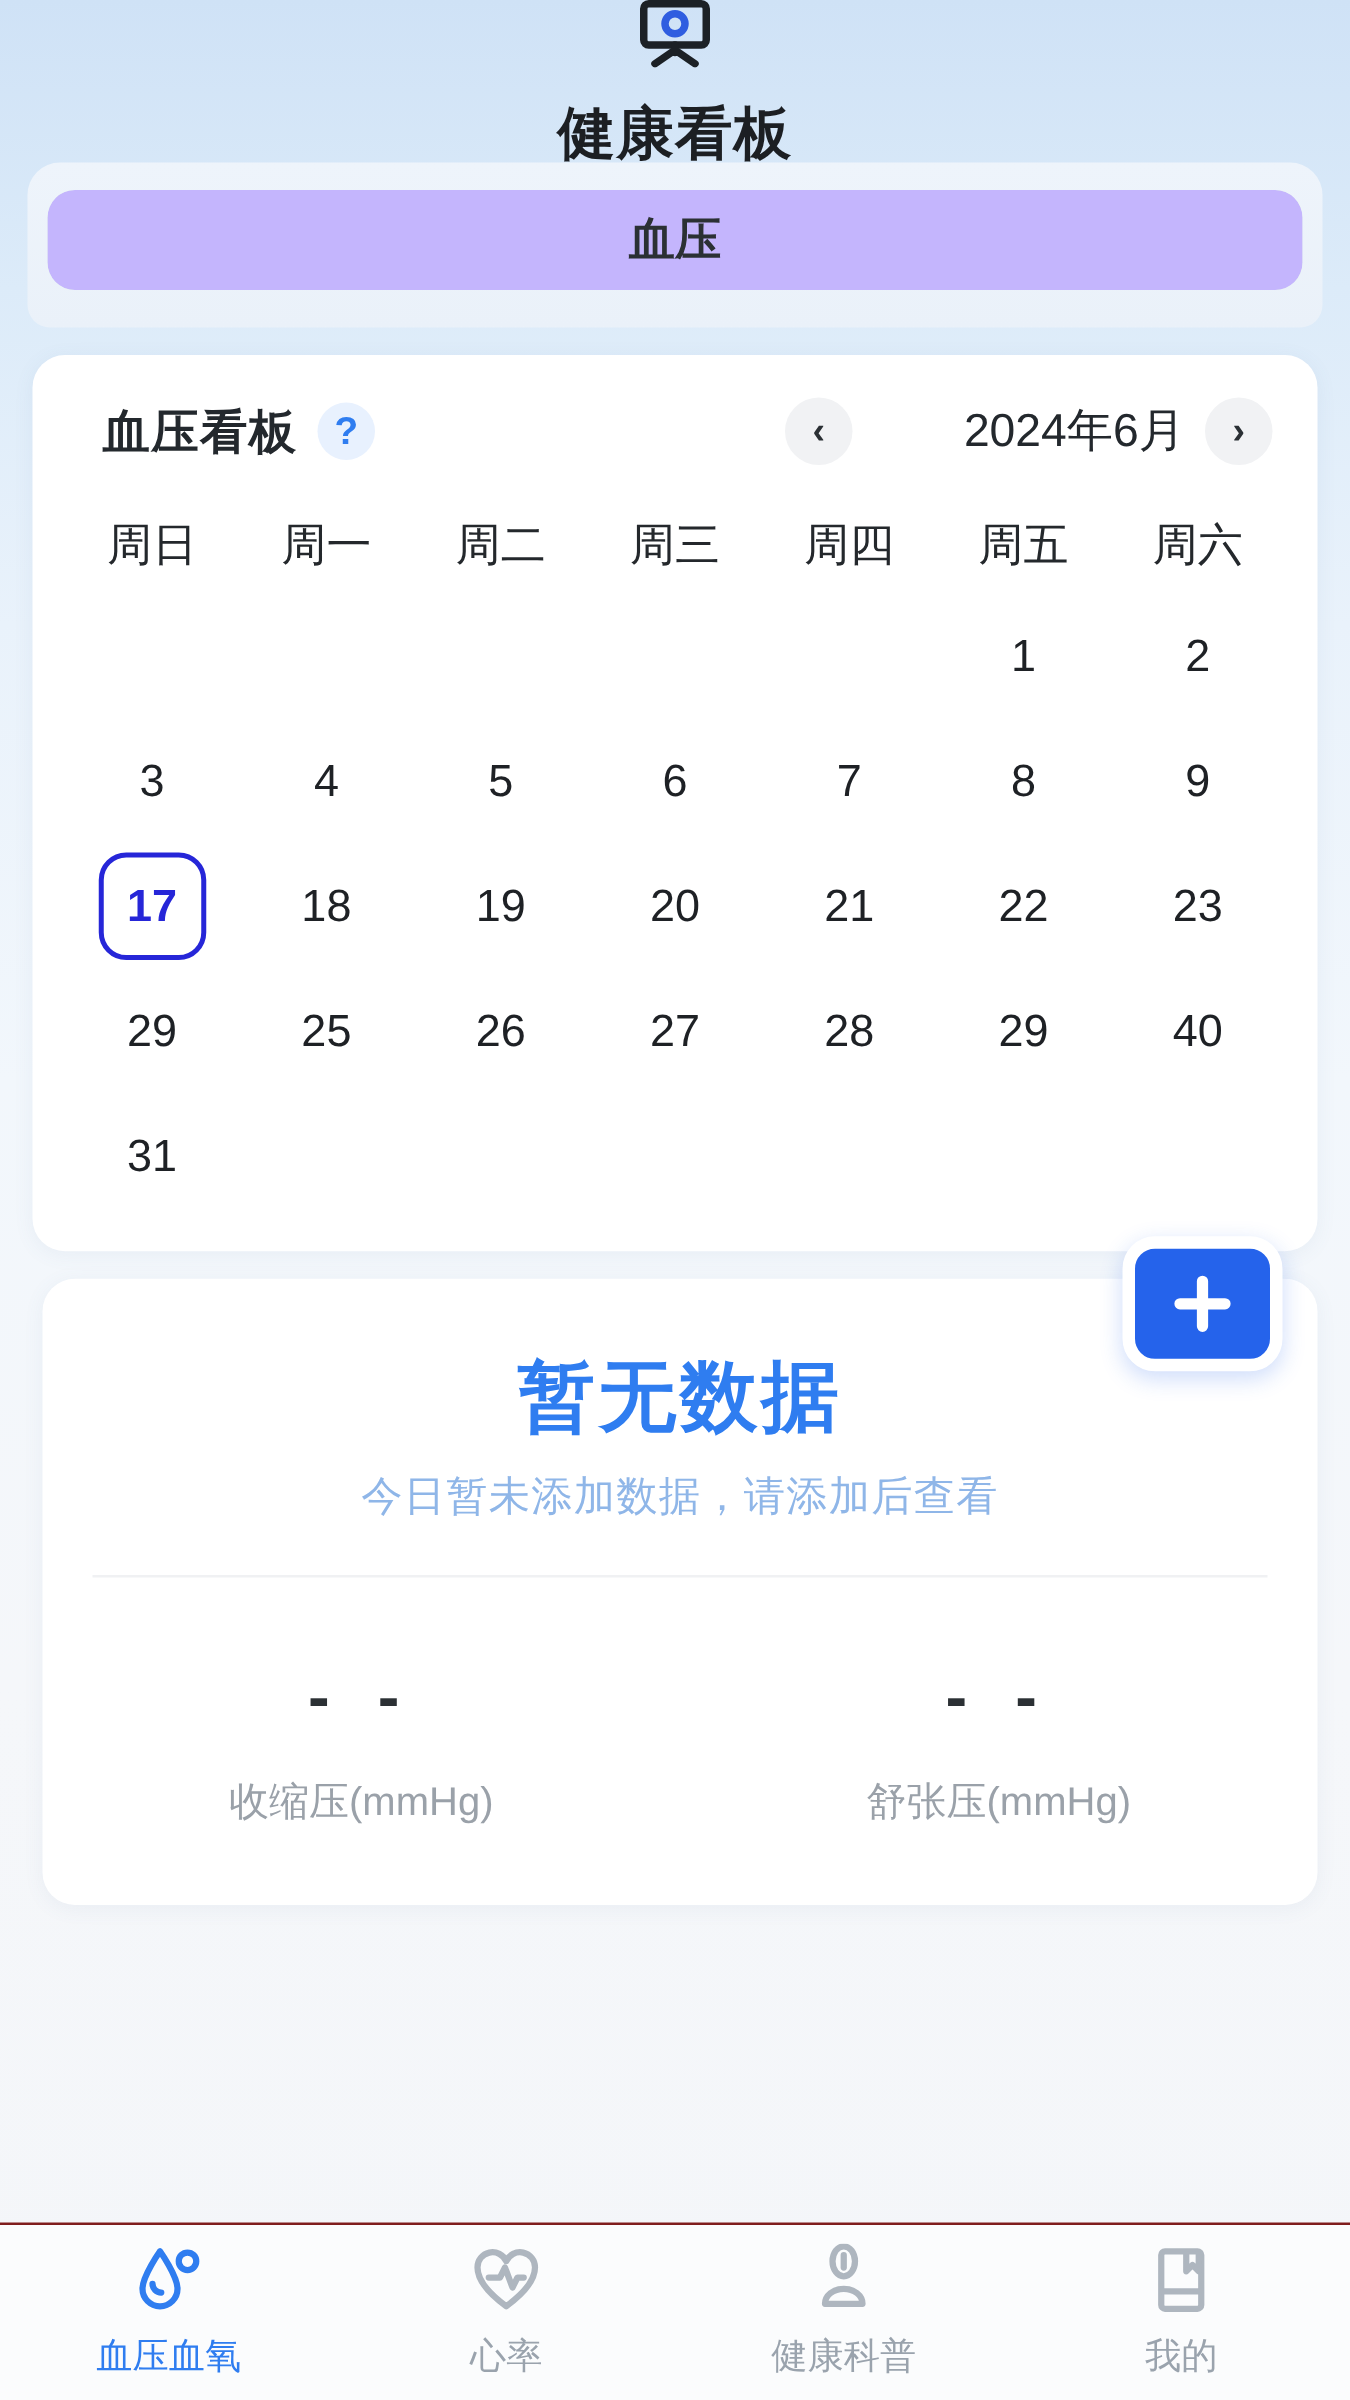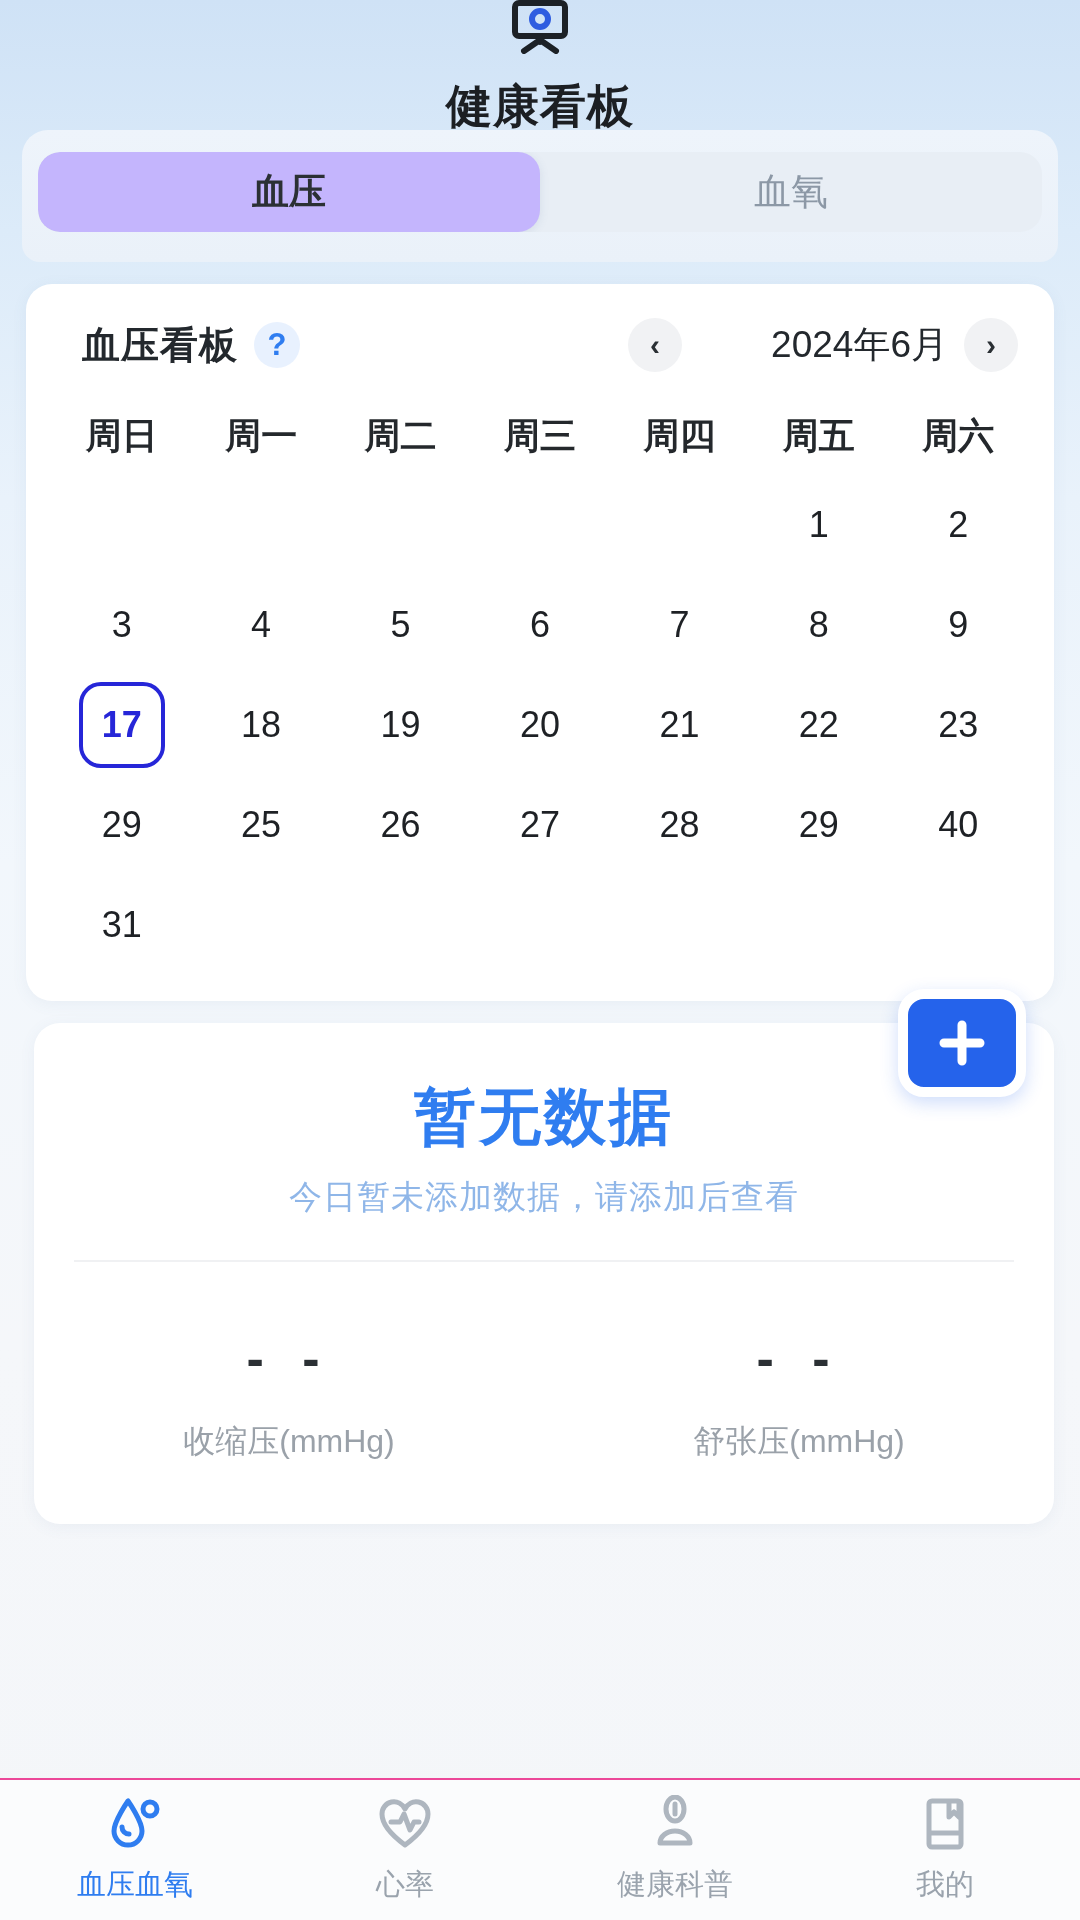--- a/index.html
+++ b/index.html
@@ -94,21 +94,21 @@
   .month-label {
     font-size:37px; color:#23282d; font-weight:500;
     min-width:250px; text-align:right;
   }
 
   
   .cal-grid { padding:16px 26px 26px 26px; }
   .cal-row { display:grid; grid-template-columns:repeat(7,1fr); }
   .wk {
     text-align:center;
-    font-size:36px; color:#24282c; font-weight:700;
+    font-size:36px; color:#24282c; font-weight:400;
     padding:18px 0 14px 0;
   }
   .day-cell {
     height:100px;
     display:flex; align-items:center; justify-content:center;
   }
   .day {
     min-width:86px; height:86px;
     display:flex; align-items:center; justify-content:center;
     font-size:36px; color:#1e2125; font-weight:500;
@@ -163,21 +163,21 @@
     cursor:pointer;
     padding:0;
   }
   .fab svg { width:58px; height:58px; }
 
   
   .bottom-nav {
     position:absolute; left:0; bottom:0;
     width:1080px; height:142px;
     background:#fbfcfd;
-    border-top:2px solid #ec4899;
+    border-top:2px solid #7f1d1d;
     display:flex;
   }
   .nav-item {
     flex:1;
     display:flex; flex-direction:column;
     align-items:center; justify-content:center;
     gap:12px;
     cursor:pointer;
   }
   .nav-icon { width:58px; height:58px; display:block; }
@@ -192,21 +192,20 @@
     <rect x="4" y="3" width="50" height="33" rx="4" fill="none" stroke="#1c2126" stroke-width="6"></rect>
     <circle cx="29" cy="19" r="8" fill="none" stroke="#2f5de0" stroke-width="6"></circle>
     <path d="M29 36 L29 42 M13 51 L29 40 L45 51" fill="none" stroke="#1c2126" stroke-width="6" stroke-linecap="round"></path>
   </svg>
   <div class="app-title">健康看板</div>
 </div>
 
 <div class="tabbar-wrap">
   <div class="tabbar">
     <div class="tab active">血压</div>
-    <div class="tab">血氧</div>
   </div>
 </div>
 
 <div class="card">
   <div class="cal-head">
     <div class="cal-title">血压看板</div>
     <div class="help-badge">?</div>
     <div class="month-nav">
       <button class="nav-btn">‹</button>
       <div class="month-label">2024年6月</div>

